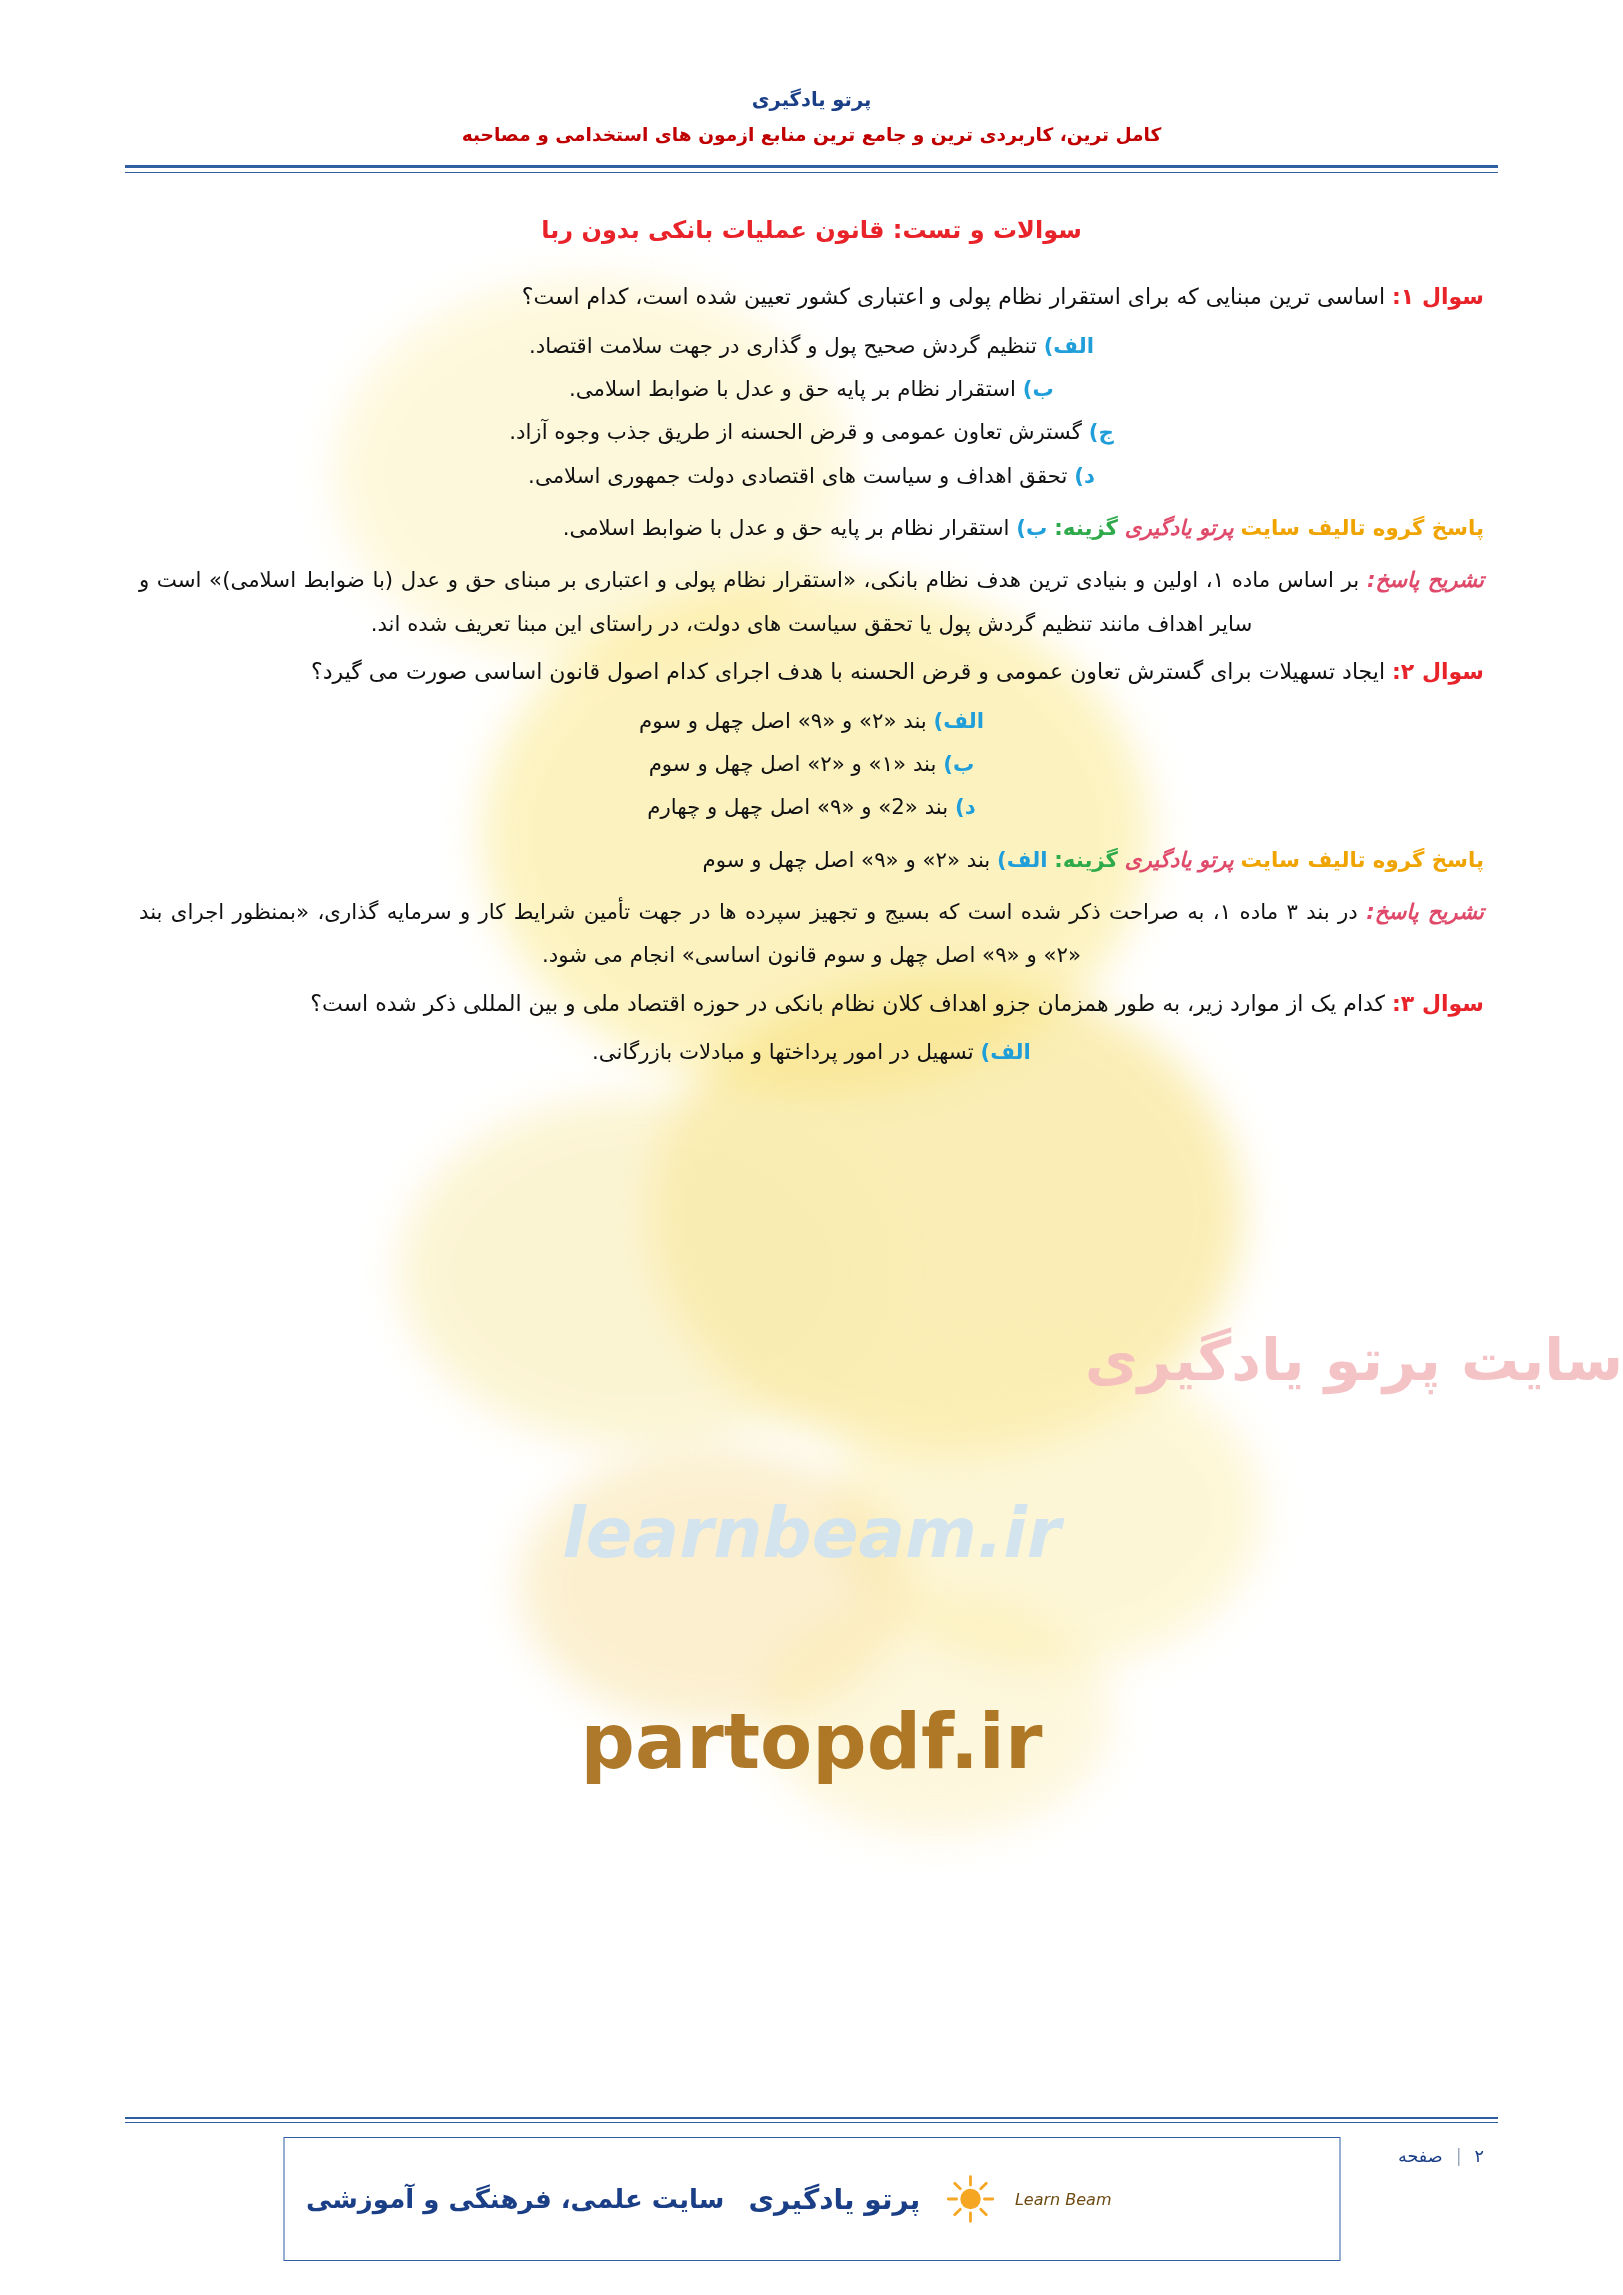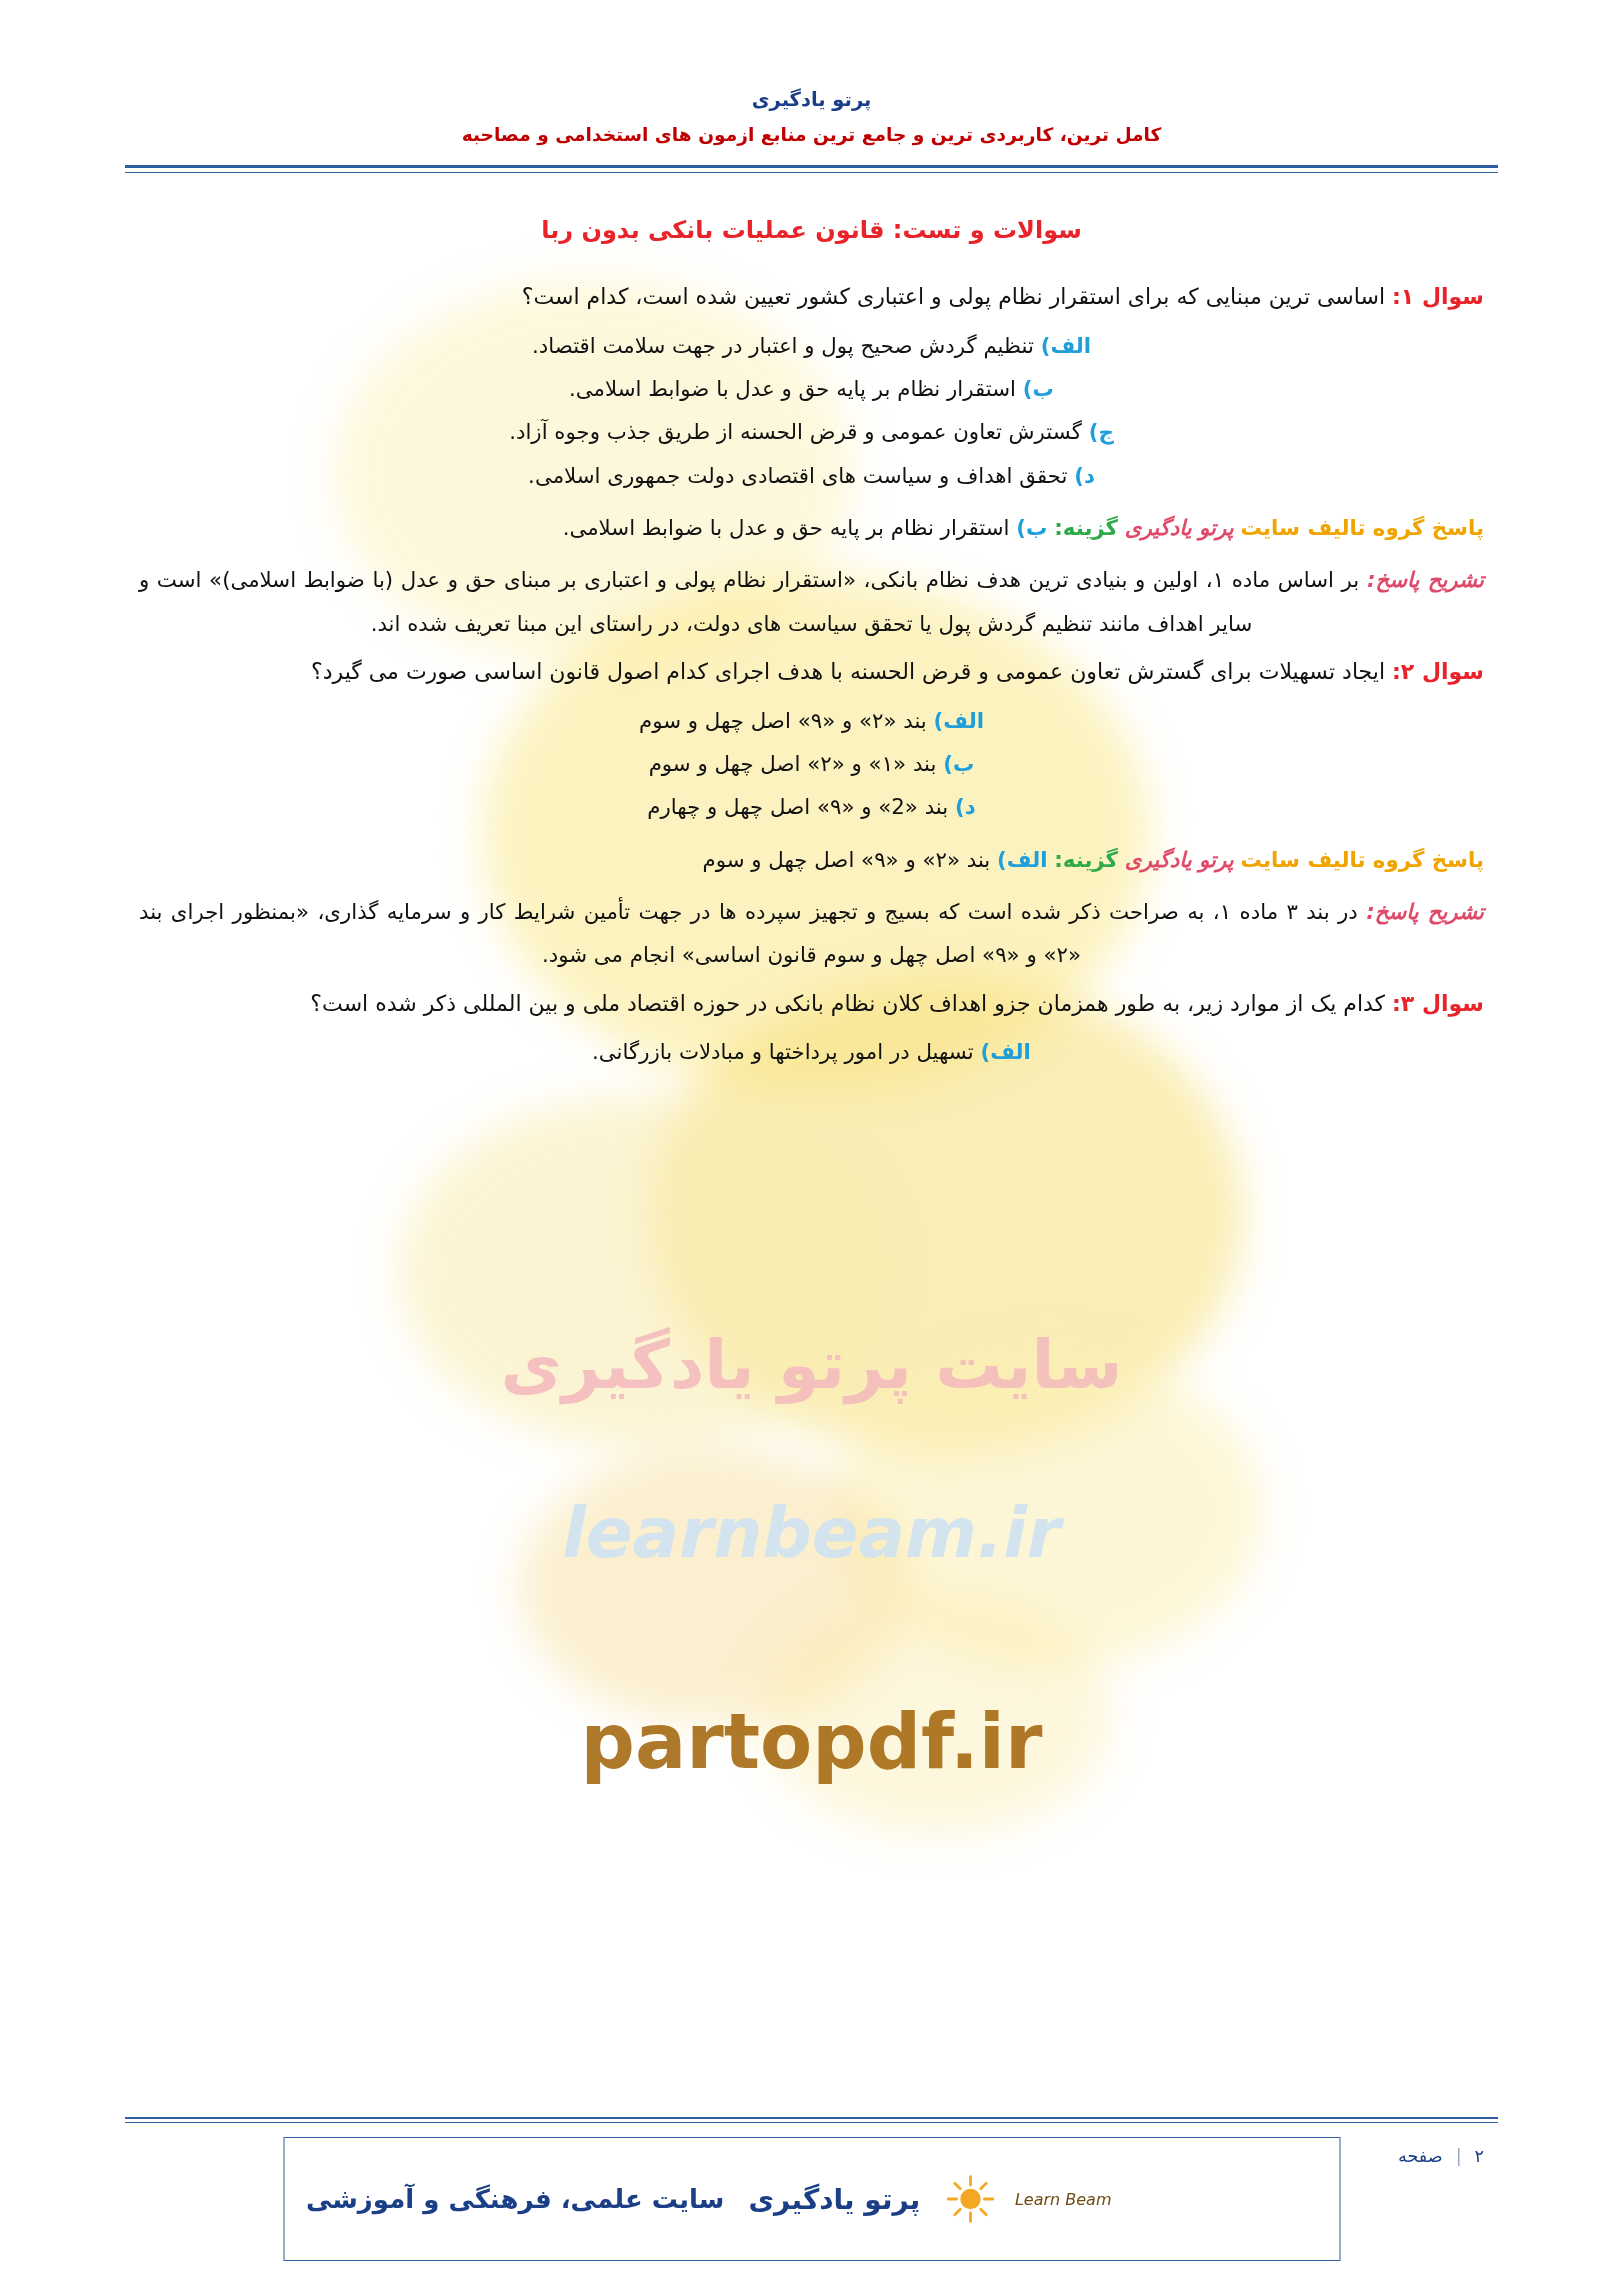--- a/index.html
+++ b/index.html
@@ -36,24 +36,25 @@
   .wm-text {
     position: absolute;
     width: 100%;
     text-align: center;
     font-weight: bold;
     pointer-events: none;
     user-select: none;
   }
   .wm-fa {
     top: 1326px;
-    font-size: 67px;
+    font-size: 58px;
     color: #f3b9bd;
     opacity: .85;
     letter-spacing: 1.9px;
+    text-align: right;
   }
   .wm-en1 {
     top: 1493px;
     font-size: 69px;
     color: #cfe3f2;
     font-style: italic;
     opacity: .9;
   }
   .wm-en2 {
     top: 1697px;
@@ -249,21 +250,21 @@
   <div class="content">
 
     <div class="doc-title">سوالات و تست: قانون عملیات بانکی بدون ربا</div>
 
     <div class="q-line">
       <span class="q-lbl">سوال ۱:</span>
       <span>اساسی ترین مبنایی که برای استقرار نظام پولی و اعتباری کشور تعیین شده است، کدام است؟</span>
     </div>
     <div class="opt">
       <span class="ol">الف)</span>
-      <span>تنظیم گردش صحیح پول و اعتبار در جهت سلامت اقتصاد.</span>
+      <span>تنظیم گردش صحیح پول و گذاری در جهت سلامت اقتصاد.</span>
     </div>
     <div class="opt">
       <span class="ol">ب)</span>
       <span>استقرار نظام بر پایه حق و عدل با ضوابط اسلامی.</span>
     </div>
     <div class="opt">
       <span class="ol">ج)</span>
       <span>گسترش تعاون عمومی و قرض الحسنه از طریق جذب وجوه آزاد.</span>
     </div>
     <div class="opt">

